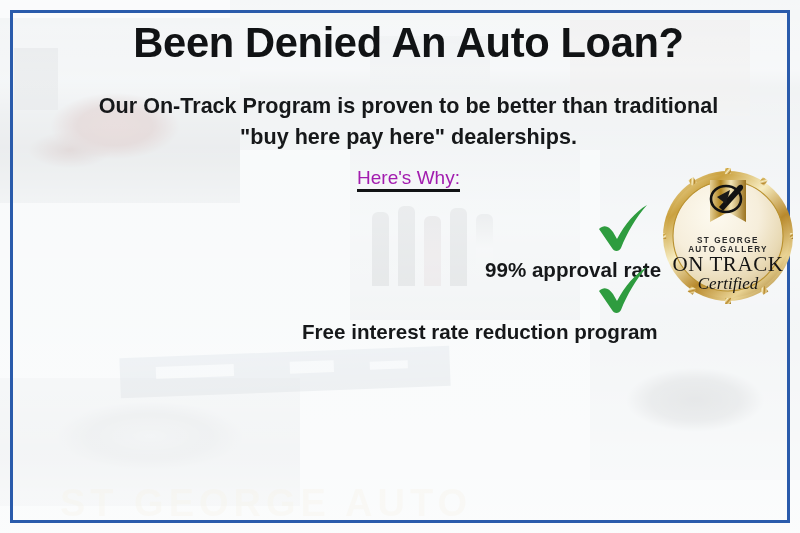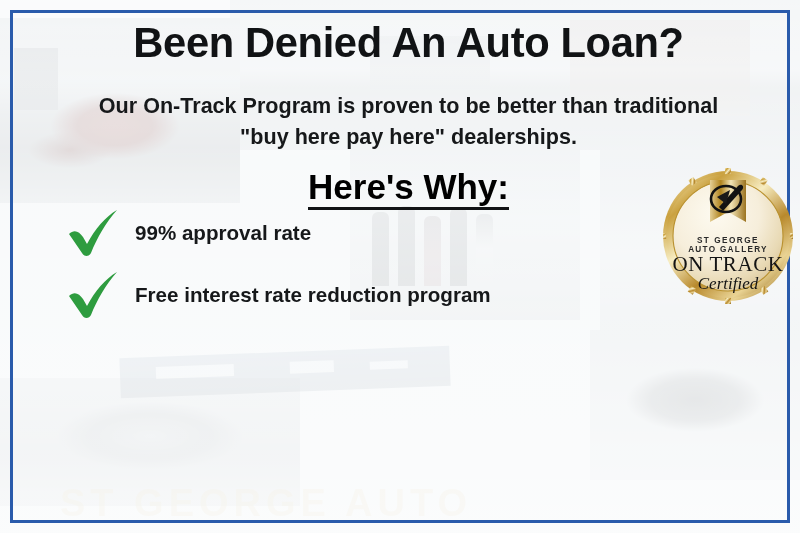--- a/index.html
+++ b/index.html
@@ -183,42 +183,43 @@
     line-height: 1.42;
     font-weight: bold;
     color: #16181a;
     transform: scaleX(0.98);
   }
 
   .heres-why {
     position: absolute;
     top: 167px; left: 0; right: 0;
     text-align: center;
-    font-size: 35px;
-    font-weight: bold;
-    color: #000000;
+    font-size: 19px;
+    font-weight: normal;
+    color: #a21caf;
   }
   .heres-why span {
     border-bottom: 3px solid #111315;
     padding-bottom: 1px;
   }
 
   
   .benefits {
     position: absolute;
     left: 48px;
     top: 202px;
     width: 600px;
   }
 
   .benefit {
     position: relative;
     height: 62px;
     display: flex;
-    align-items: center;
+    align-items: flex-end;
+    flex-direction: column;
   }
 
   .check {
     position: relative;
     width: 56px;
     height: 52px;
     flex: 0 0 56px;
     margin-right: 14px;
   }
   .check svg { display: block; width: 56px; height: 52px; }

